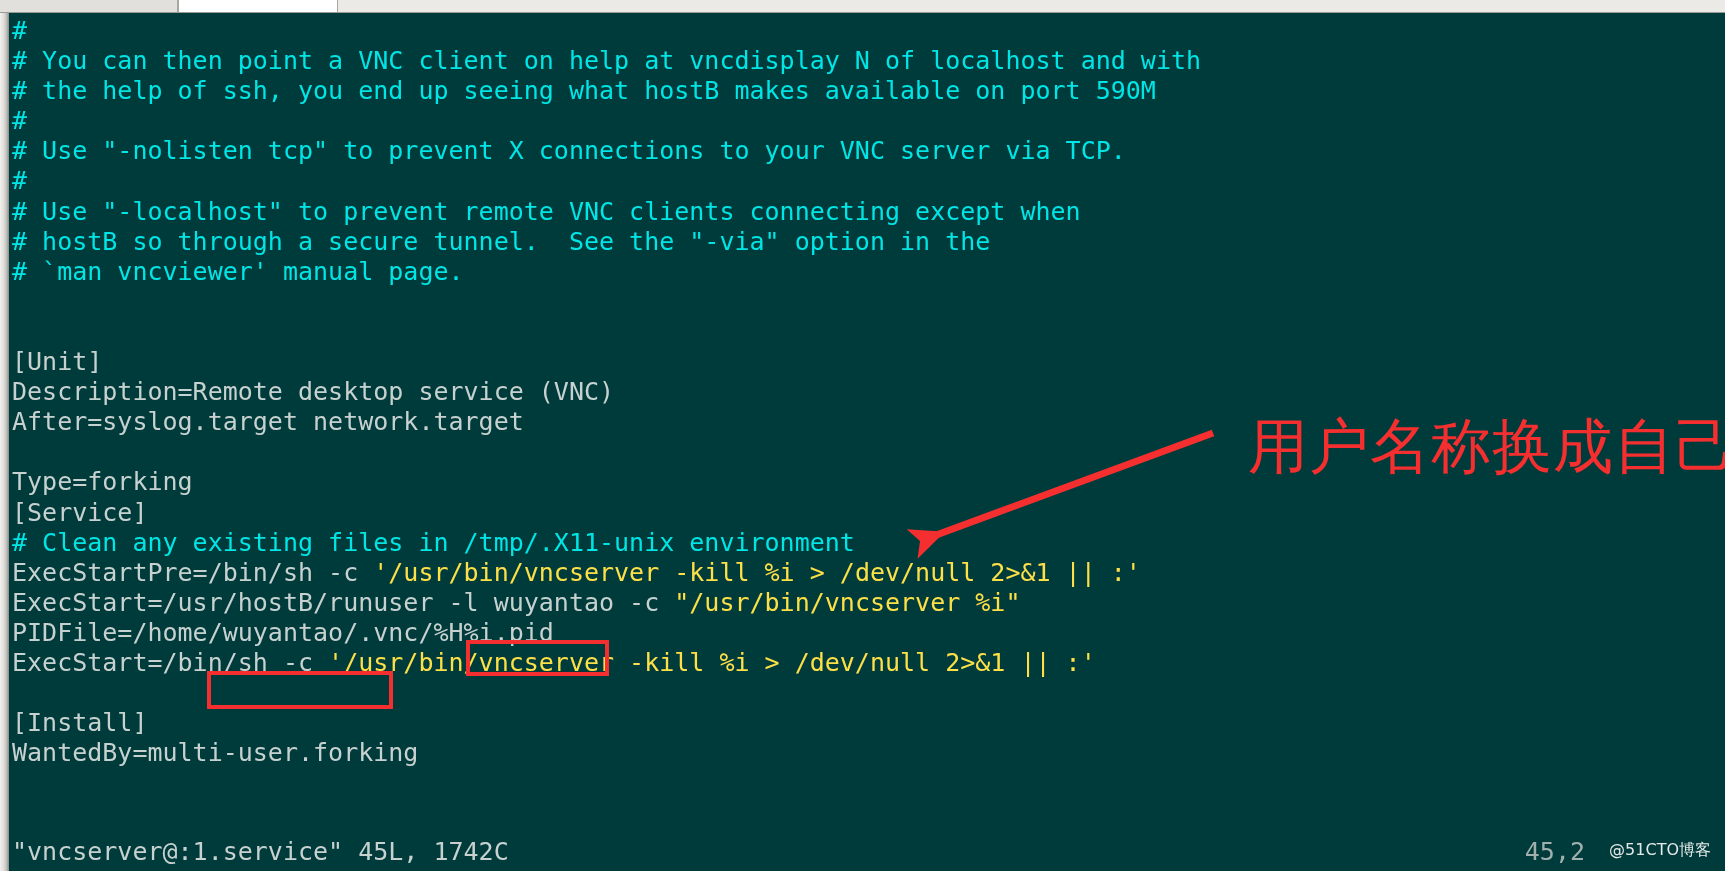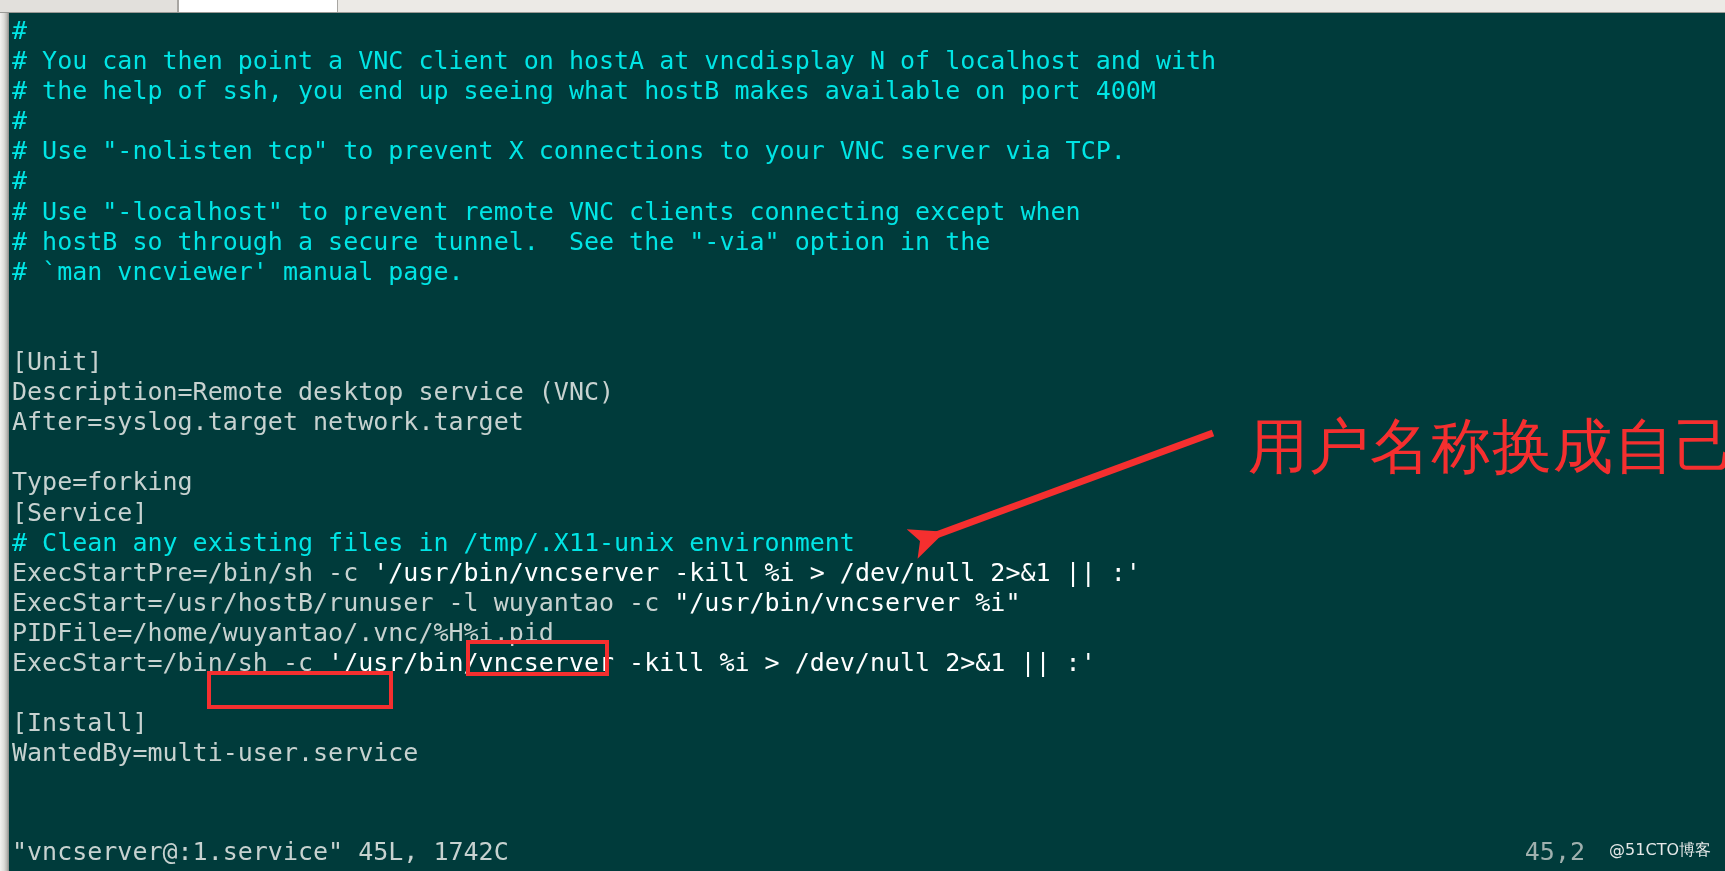--- a/index.html
+++ b/index.html
@@ -86,21 +86,21 @@
     line-height: 30.1px;
     font-size: 25px;
     white-space: pre;
     letter-spacing: 0px;
     color: #c7d2d0;
   }
   .line.blank { color: transparent; }
 
   .cmt   { color: #00e5e5; }   
   .txt   { color: #c7d2d0; margin-top: 36px; }   
-  .str   { color: #ffffff; }   
+  .str   { color: #fde047; }   
 
   
   .redbox {
     position: absolute;
     border: 4px solid #f52f2f;
     box-sizing: border-box;
     pointer-events: none;
   }
   #redbox-exec {
     left: 466px;  top: 640px;
@@ -172,22 +172,22 @@
     <div class="tab filler"></div>
   </div>
 
   <div id="terminal">
 
     <div id="left-gutter"></div>
 
     <div id="screen">
 
     <div class="line"><span class="cmt">#</span></div>
-        <div class="line"><span class="cmt"># You can then point a VNC client on hostA at vncdisplay N of localhost and with</span></div>
-        <div class="line"><span class="cmt"># the help of ssh, you end up seeing what hostB makes available on port 400M</span></div>
+        <div class="line"><span class="cmt"># You can then point a VNC client on help at vncdisplay N of localhost and with</span></div>
+        <div class="line"><span class="cmt"># the help of ssh, you end up seeing what hostB makes available on port 590M</span></div>
         <div class="line"><span class="cmt">#</span></div>
         <div class="line"><span class="cmt"># Use "-nolisten tcp" to prevent X connections to your VNC server via TCP.</span></div>
         <div class="line"><span class="cmt">#</span></div>
         <div class="line"><span class="cmt"># Use "-localhost" to prevent remote VNC clients connecting except when</span></div>
         <div class="line"><span class="cmt"># hostB so through a secure tunnel.  See the "-via" option in the</span></div>
         <div class="line"><span class="cmt"># `man vncviewer' manual page.</span></div>
         <div class="line blank"><span class="txt"></span></div>
         <div class="line blank"><span class="txt"></span></div>
         <div class="line"><span class="txt">[Unit]</span></div>
         <div class="line"><span class="txt">Description=Remote desktop service (VNC)</span></div>
@@ -195,21 +195,21 @@
         <div class="line blank"><span class="txt"></span></div>
         <div class="line"><span class="txt">Type=forking</span></div>
         <div class="line"><span class="txt">[Service]</span></div>
         <div class="line"><span class="cmt"># Clean any existing files in /tmp/.X11-unix environment</span></div>
         <div class="line"><span class="txt">ExecStartPre=/bin/sh -c </span><span class="str">'/usr/bin/vncserver -kill %i &gt; /dev/null 2&gt;&amp;1 || :'</span></div>
         <div class="line"><span class="txt">ExecStart=/usr/hostB/runuser -l wuyantao -c </span><span class="str">"/usr/bin/vncserver %i"</span></div>
         <div class="line"><span class="txt">PIDFile=/home/wuyantao/.vnc/%H%i.pid</span></div>
         <div class="line"><span class="txt">ExecStart=/bin/sh -c </span><span class="str">'/usr/bin/vncserver -kill %i &gt; /dev/null 2&gt;&amp;1 || :'</span></div>
         <div class="line blank"><span class="txt"></span></div>
         <div class="line"><span class="txt">[Install]</span></div>
-        <div class="line"><span class="txt">WantedBy=multi-user.service</span></div>
+        <div class="line"><span class="txt">WantedBy=multi-user.forking</span></div>
       </div>
 
     <div id="statusline">"vncserver@:1.service" 45L, 1742C</div>
     <div id="ruler">45,2</div>
     <div id="watermark">@51CTO博客</div>
   </div>
 
   <div class="redbox" id="redbox-exec"></div>
   <div class="redbox" id="redbox-pid"></div>
 

